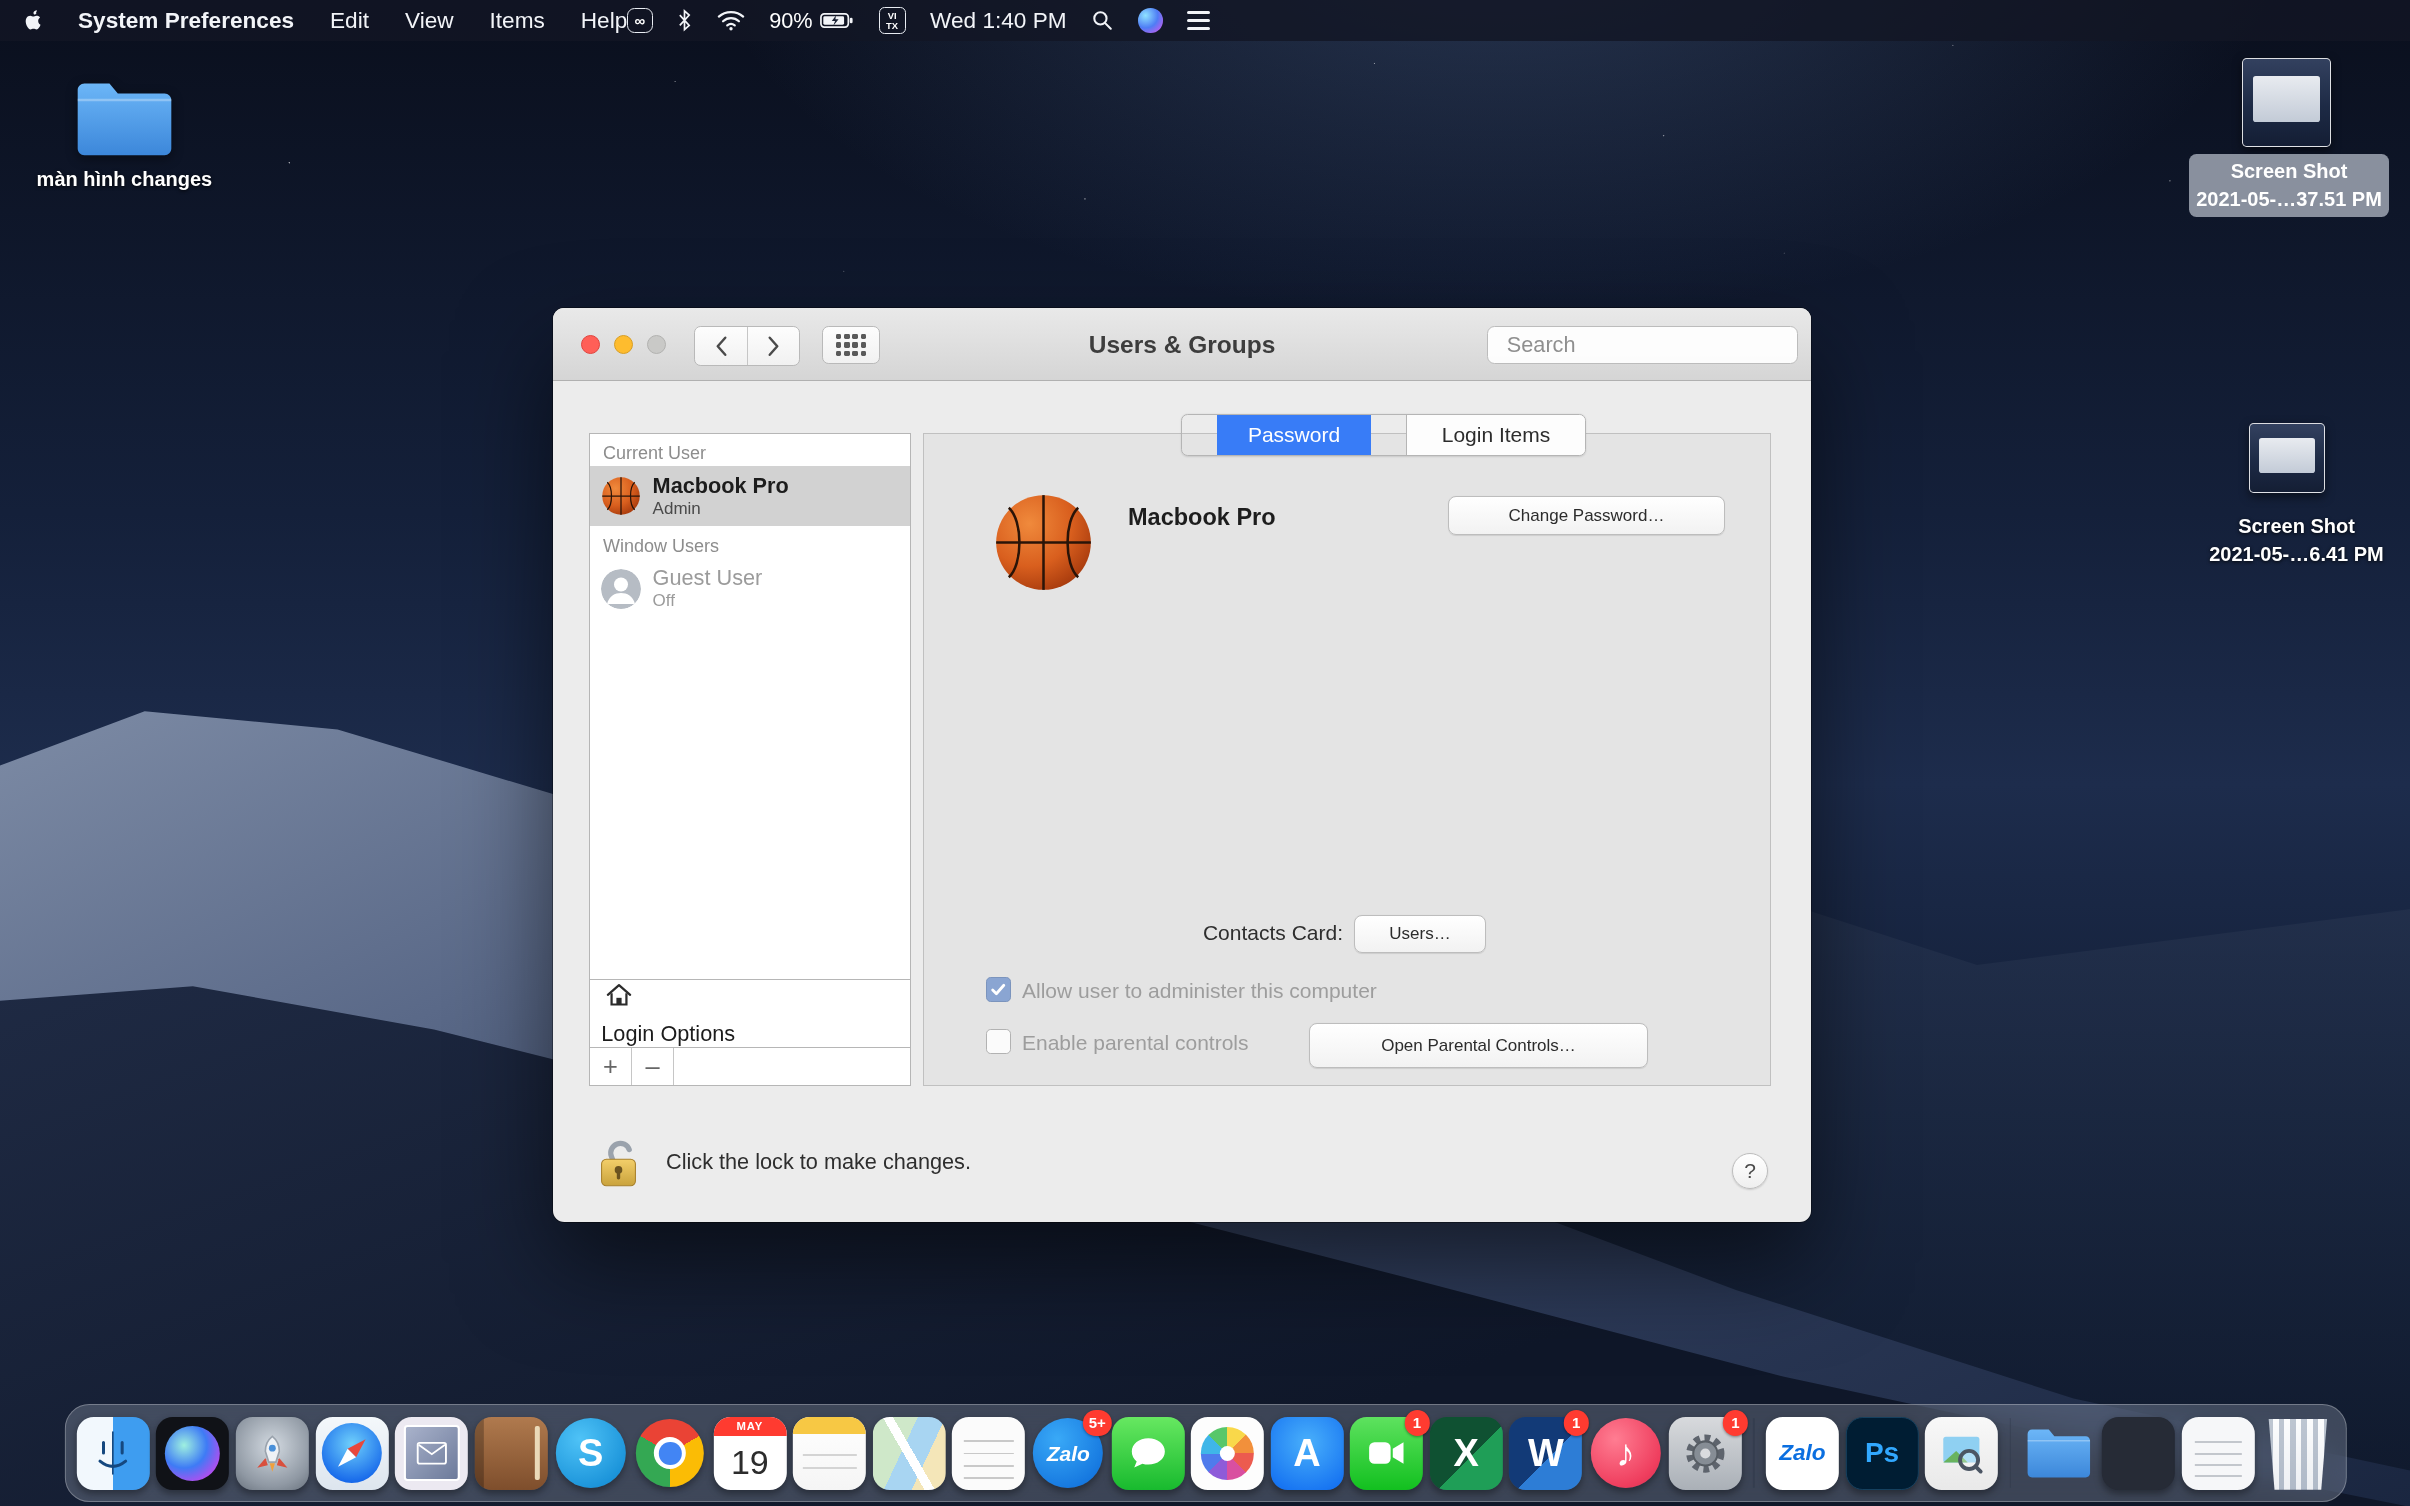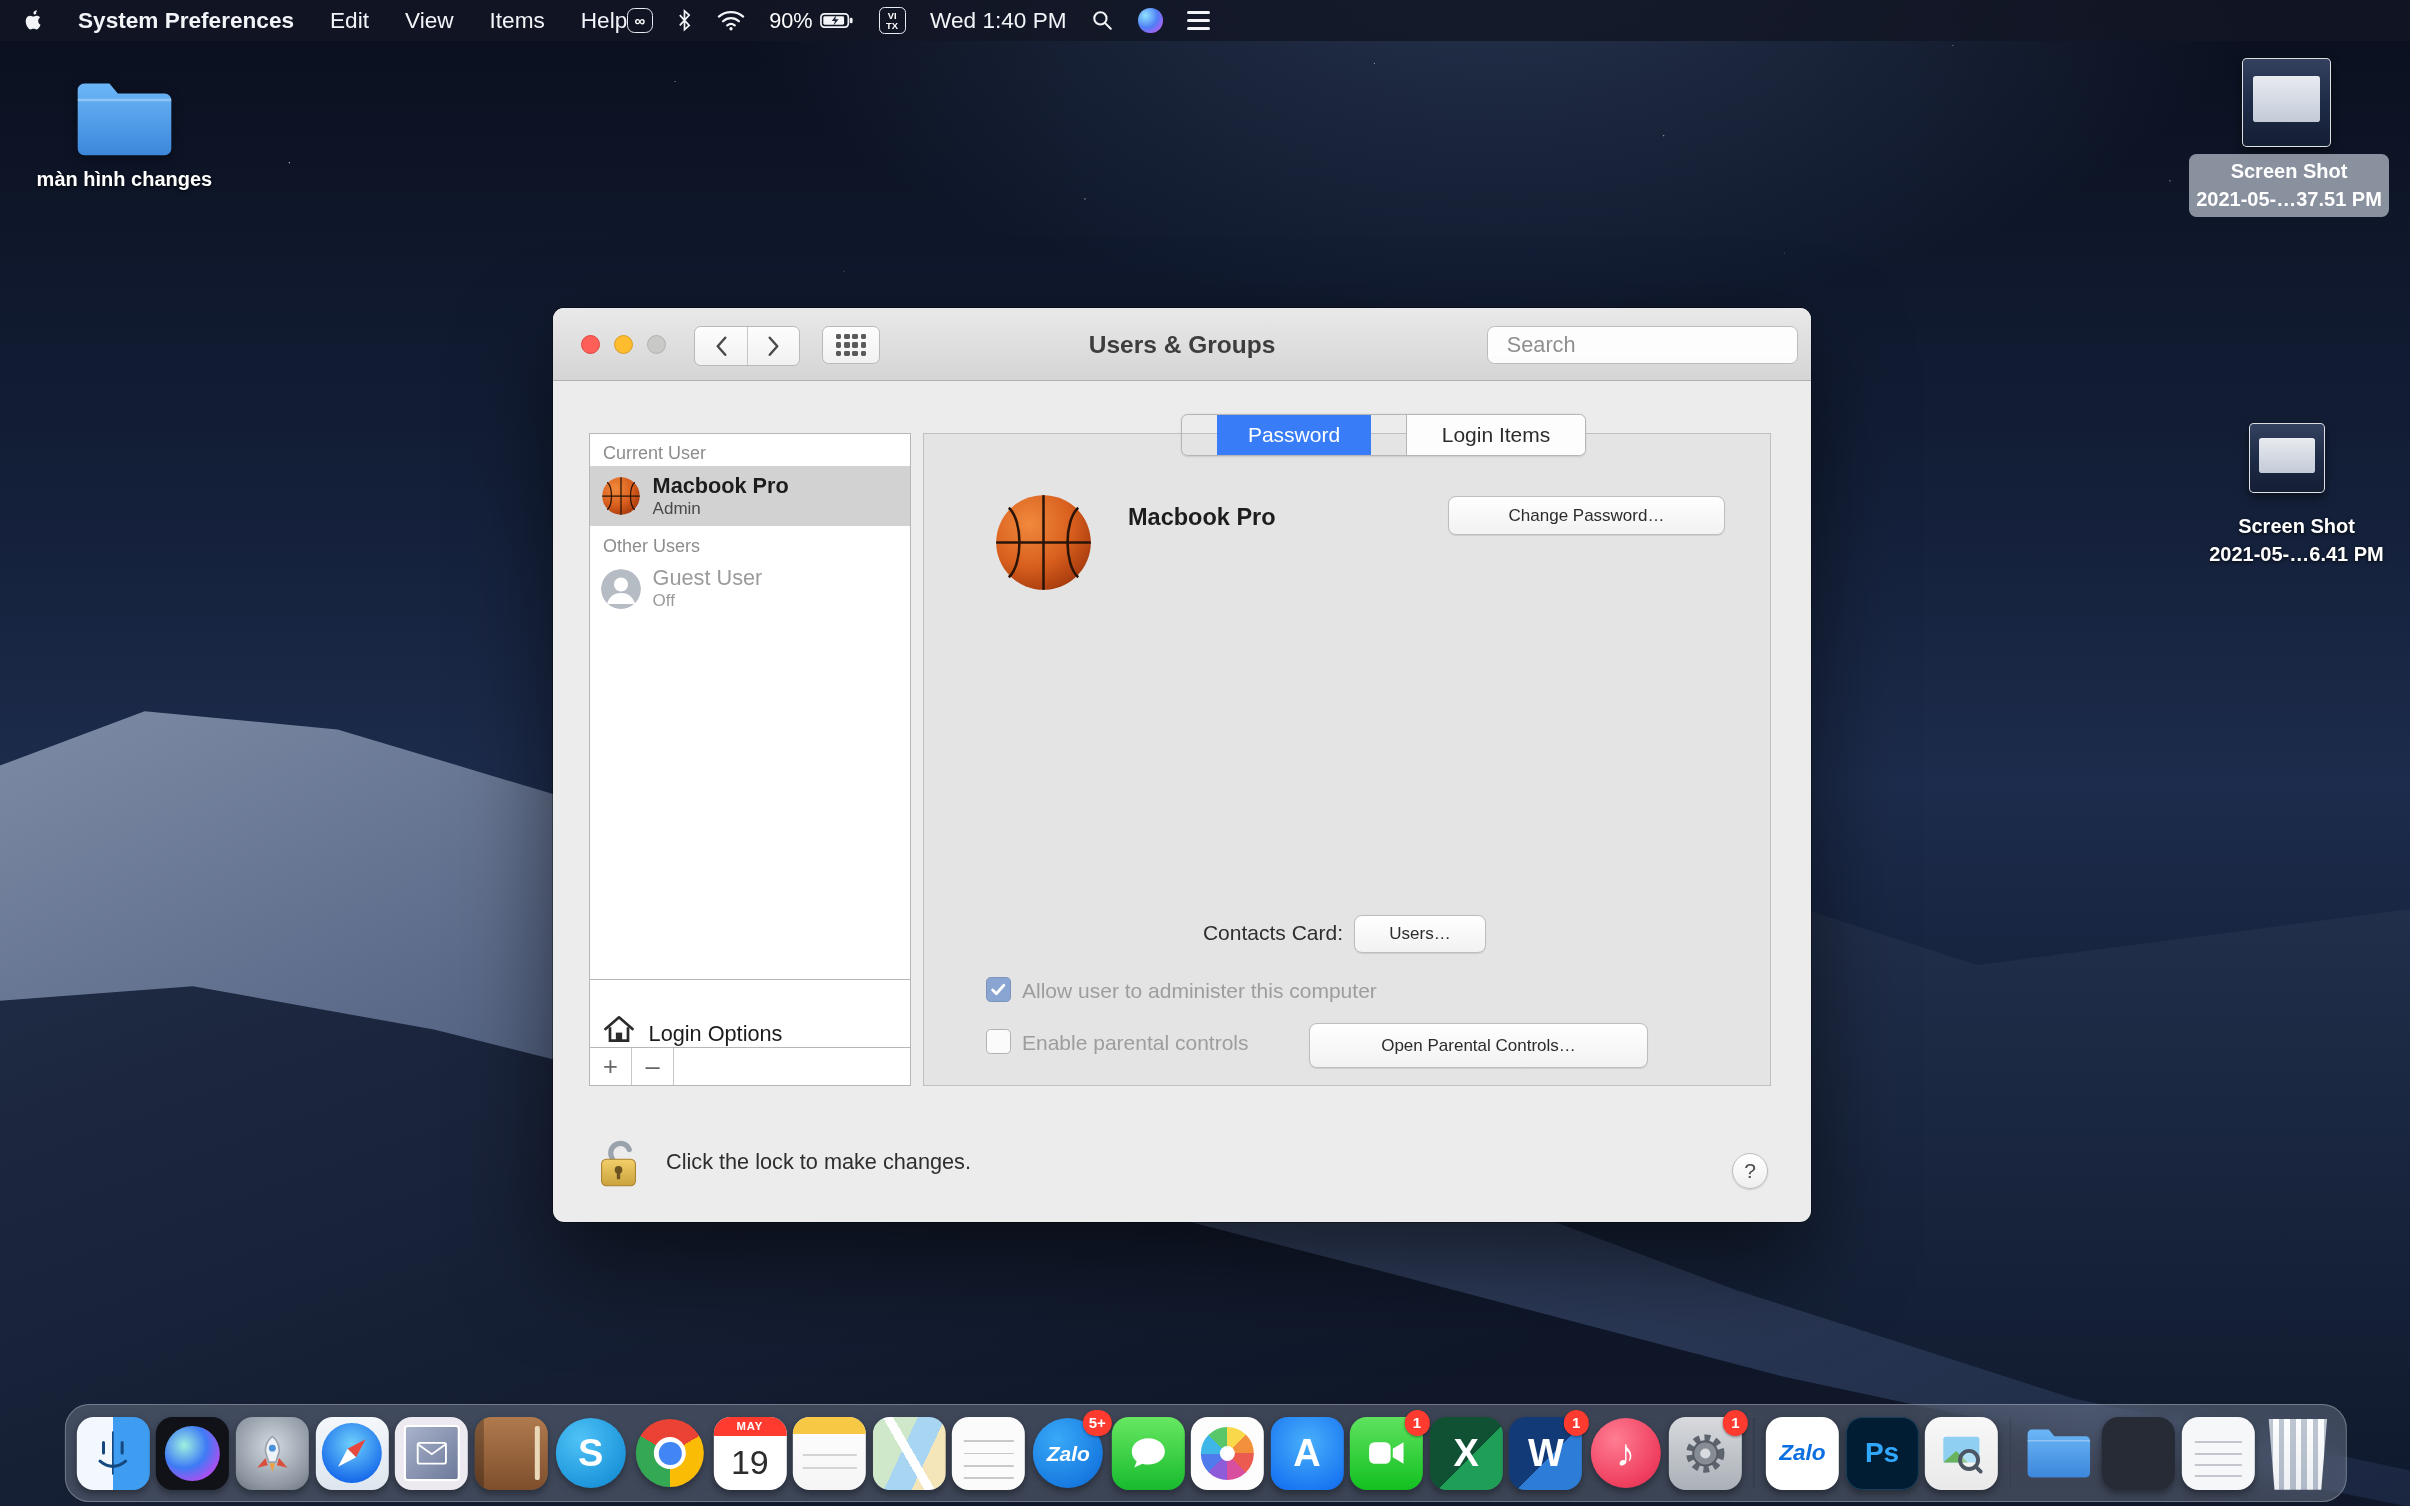--- a/index.html
+++ b/index.html
@@ -105,21 +105,21 @@
   .sidebar { position:absolute; left:36px; top:125px; width:322px; height:653px;
     background:#fff; border:0.9px solid #b6b6b6; display:flex; flex-direction:column; }
   .sb-header { padding:9.4px 13px 1.9px; font-size:18px; color:#8d8d8d; }
   .sb-row { display:flex; align-items:center; gap:11.3px; padding:7.5px 11.3px; min-height:60px; }
   .sb-row.sel { background:#d2d2d2; }
   .sb-ava { width:40px; height:40px; border-radius:50%; overflow:hidden; flex:0 0 40px; }
   .sb-name { font-size:21.7px; color:#1c1c1c; font-weight:600; line-height:24.5px; }
   .sb-sub { font-size:17px; color:#4a4a4a; }
   .sb-row.guest .sb-name, .sb-row.guest .sb-sub { color:#9b9b9b; font-weight:400; }
   .sb-spacer { flex:1; }
-  .sb-login { border-top:0.9px solid #b6b6b6; height:68px; display:flex; align-items:flex-end; gap:11.3px; padding:0 11.3px; }
+  .sb-login { border-top:0.9px solid #b6b6b6; height:68px; display:flex; align-items:flex-start; gap:11.3px; padding:0 11.3px;flex-direction:column; }
   .sb-login-label { font-size:21.7px; color:#1c1c1c; }
   .sb-pm { border-top:0.9px solid #b6b6b6; height:38px; display:flex; }
   .pm-btn { width:42px; display:flex; align-items:center; justify-content:center;
     border-right:0.9px solid #c6c6c6; font-size:25.4px; color:#666; }
 
   
   .tabs { position:absolute; left:628px; top:106px; display:flex; z-index:5;
     border:0.9px solid #b5b5b5; border-radius:6.6px; overflow:hidden; box-shadow:0 0.9px 1.9px rgba(0,0,0,.12); }
   .tab { height:40px; display:flex; align-items:center; justify-content:center; font-size:21px;margin-left:35px; }
   .tab.active { width:154px; background:#387cf7; color:#fff; }
@@ -407,21 +407,21 @@
                 <path d="M10 10c9 8 9 36 0 44"></path>
                 <path d="M54 10c-9 8-9 36 0 44"></path>
               </g>
             </svg>
       </span>
       <span>
         <div class="sb-name">Macbook Pro</div>
         <div class="sb-sub">Admin</div>
       </span>
     </div>
-    <div class="sb-header">Other Users</div>
+    <div class="sb-header">Window Users</div>
     <div class="sb-row guest">
       <span class="sb-ava">
         <svg viewBox="0 0 40 40" width="40" height="40">
               <circle cx="20" cy="20" r="20" fill="#b6bcc4"></circle>
               <circle cx="20" cy="15.5" r="7" fill="#fff"></circle>
               <path d="M6 35c2-8 8-11 14-11s12 3 14 11z" fill="#fff"></path>
             </svg>
       </span>
       <span>
         <div class="sb-name">Guest User</div>

